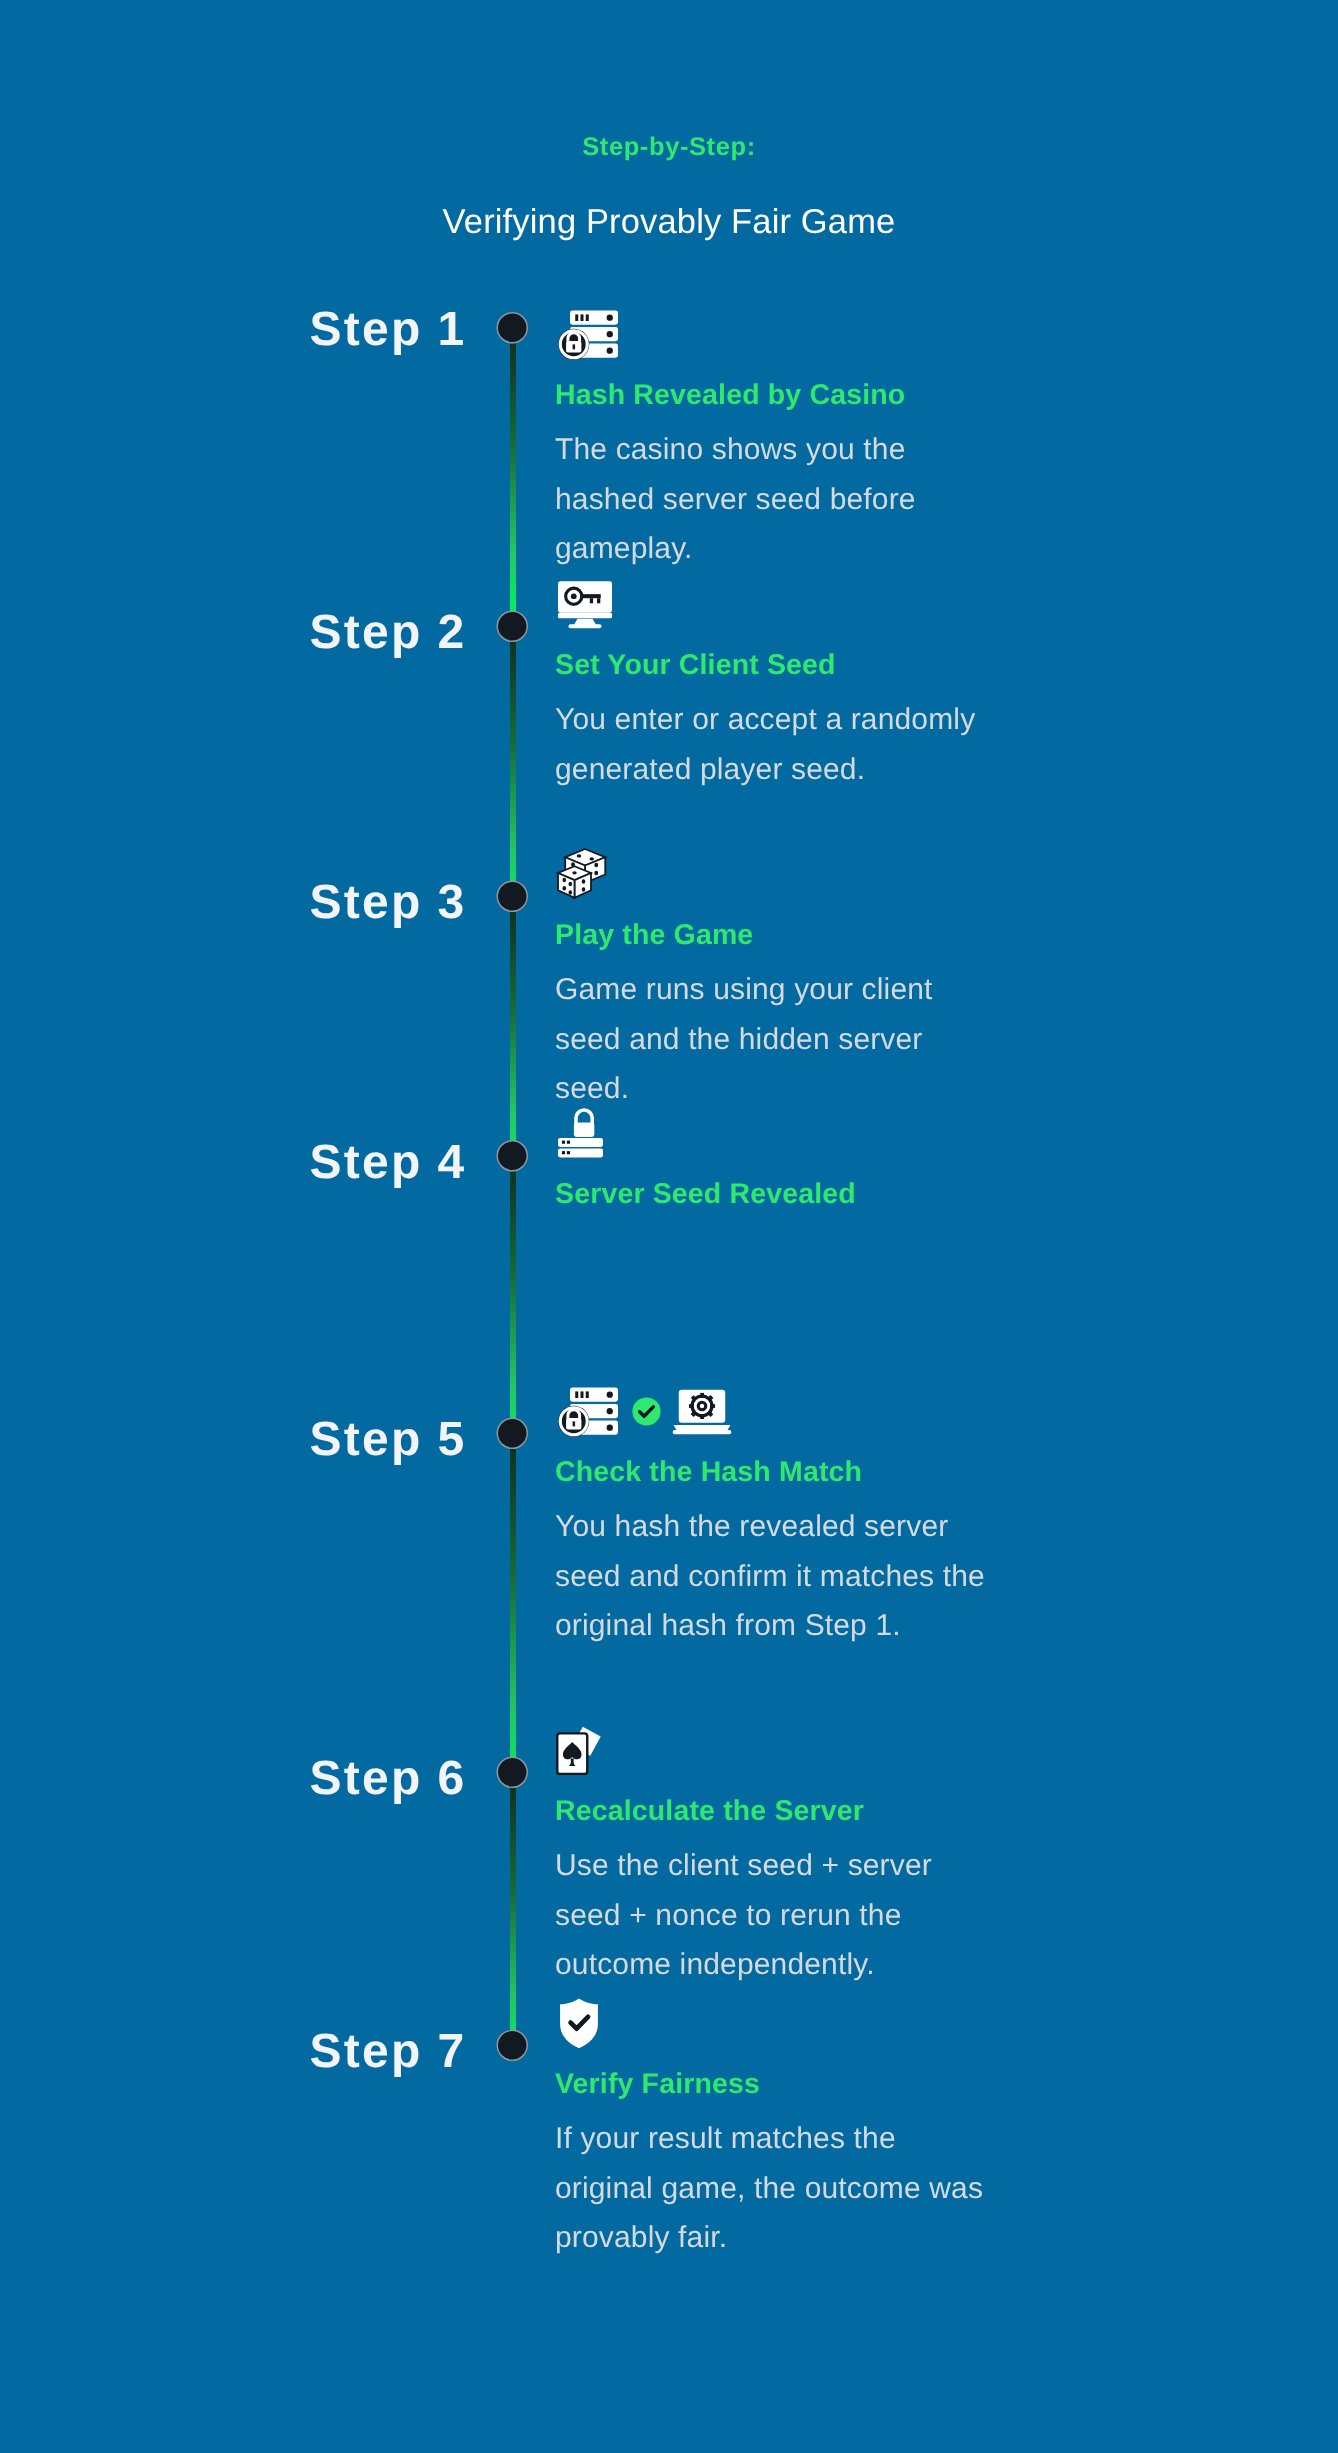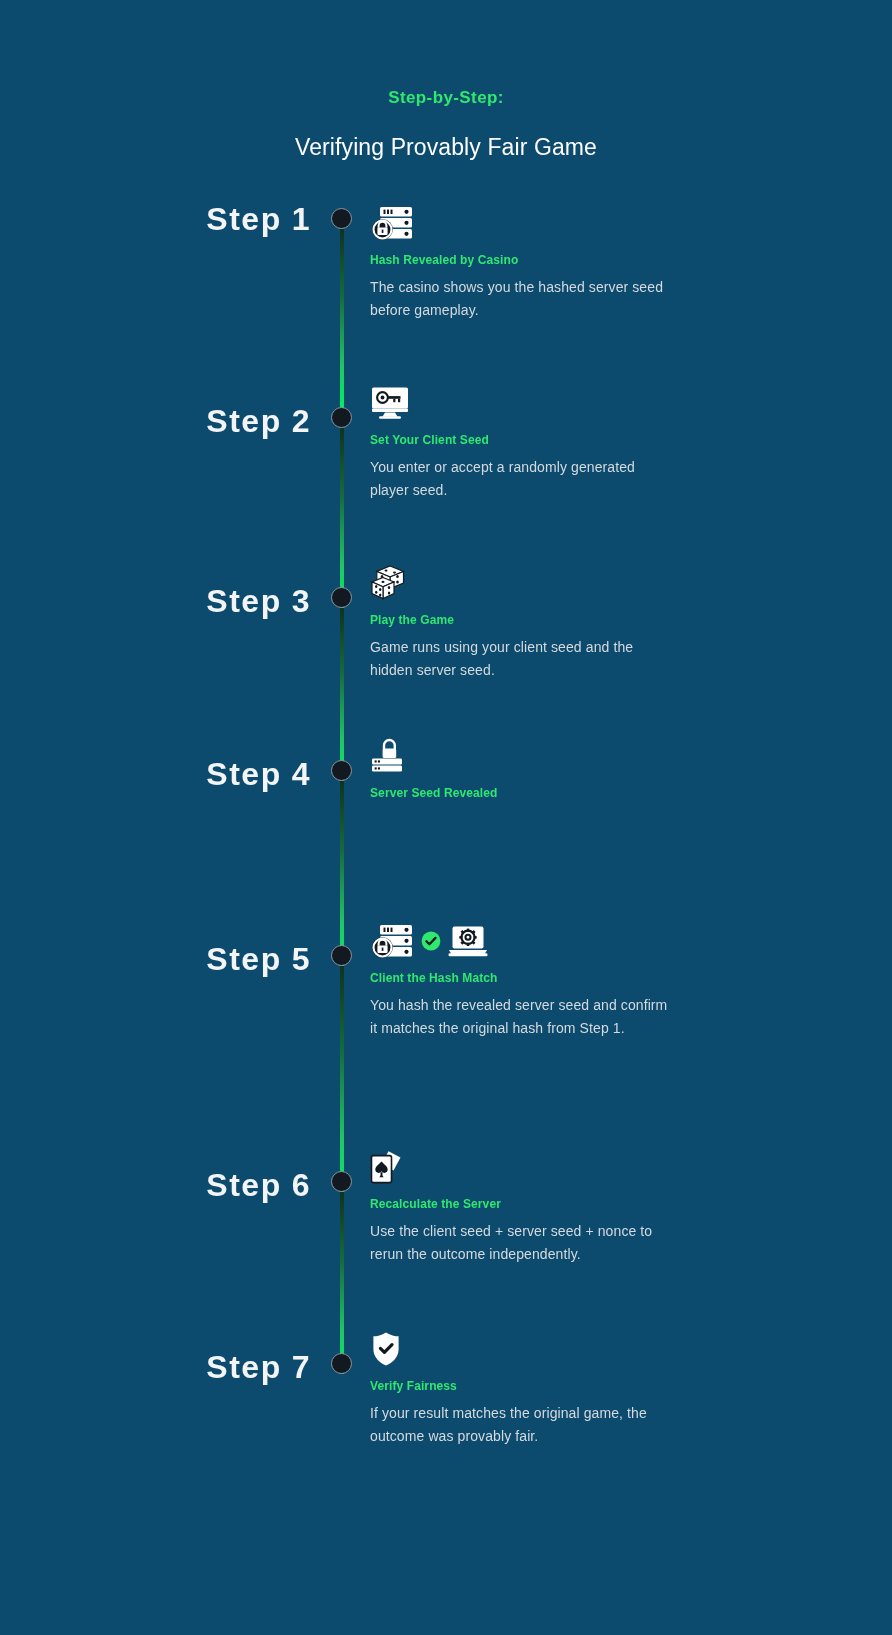--- a/index.html
+++ b/index.html
@@ -4,21 +4,21 @@
 <style>
   * { margin:0; padding:0; box-sizing:border-box; }
   html,body { background:#121920; }
   body {
     width:892px; height:1635px;
     font-family:"Liberation Sans", sans-serif;
     color:#ffffff;
     overflow:hidden;
     position:relative;
   }
-  .page { position:relative; width:892px; height:1635px; background:#0c4a6e; }
+  .page { position:relative; width:892px; height:1635px; background:#0369a1; }
 
   
   .header { text-align:center; padding-top:88px; }
   .eyebrow {
     color:#2ee96e;
     font-size:17px;
     font-weight:bold;
     letter-spacing:0.4px;
   }
   .headline {
@@ -90,28 +90,28 @@
   }
   .icon-row {
     display:flex;
     align-items:center;
     gap:7px;
     height:40px;
   }
   .icon-row svg { display:block; }
   .step-title {
     color:#2ee96e;
-    font-size:12px;
+    font-size:19px;
     font-weight:bold;
     margin-top:10px;
     letter-spacing:0.1px;
   }
   .step-desc {
     color:#d5dade;
-    font-size:14px;
+    font-size:20px;
     line-height:1.65;
     margin-top:9px;
     letter-spacing:0.1px;
   }
 
   
   .step { margin-bottom:0; }
 </style>
 </head>
 <body>
@@ -300,21 +300,21 @@
             <rect x="11.3" y="11.1" width="3.2" height="2.5" fill="#121920"></rect>
             <rect x="25.5" y="11.1" width="3.2" height="2.5" fill="#121920"></rect>
             <rect x="13.2" y="5.6" width="2.5" height="2.8" transform="rotate(-45 14.4 7)" fill="#121920"></rect>
             <rect x="24.4" y="16.4" width="2.5" height="2.8" transform="rotate(-45 25.6 17.8)" fill="#121920"></rect>
             <rect x="24.4" y="5.6" width="2.8" height="2.5" transform="rotate(45 25.8 6.8)" fill="#121920"></rect>
             <rect x="12.9" y="16.6" width="2.8" height="2.5" transform="rotate(45 14.3 17.8)" fill="#121920"></rect>
             <path d="M1 25 h38 l-2.6 4.4 h-32.8 z" fill="#ffffff"></path>
             <rect x="0.5" y="28.3" width="39" height="2.9" rx="1.3" fill="#ffffff"></rect>
           </svg>
         </div>
-        <div class="step-title">Client the Hash Match</div>
+        <div class="step-title">Check the Hash Match</div>
         <div class="step-desc">You hash the revealed server seed and confirm it matches the original hash from Step 1.</div>
       </div>
     </div>
 
     <div class="step" style="height:182px;">
       <div class="step-label" style="padding-top:22px;">
         <span>Step</span><span class="num">6</span>
       </div>
       <div class="node-col">
         <div class="node" style="top:24px;"></div>

